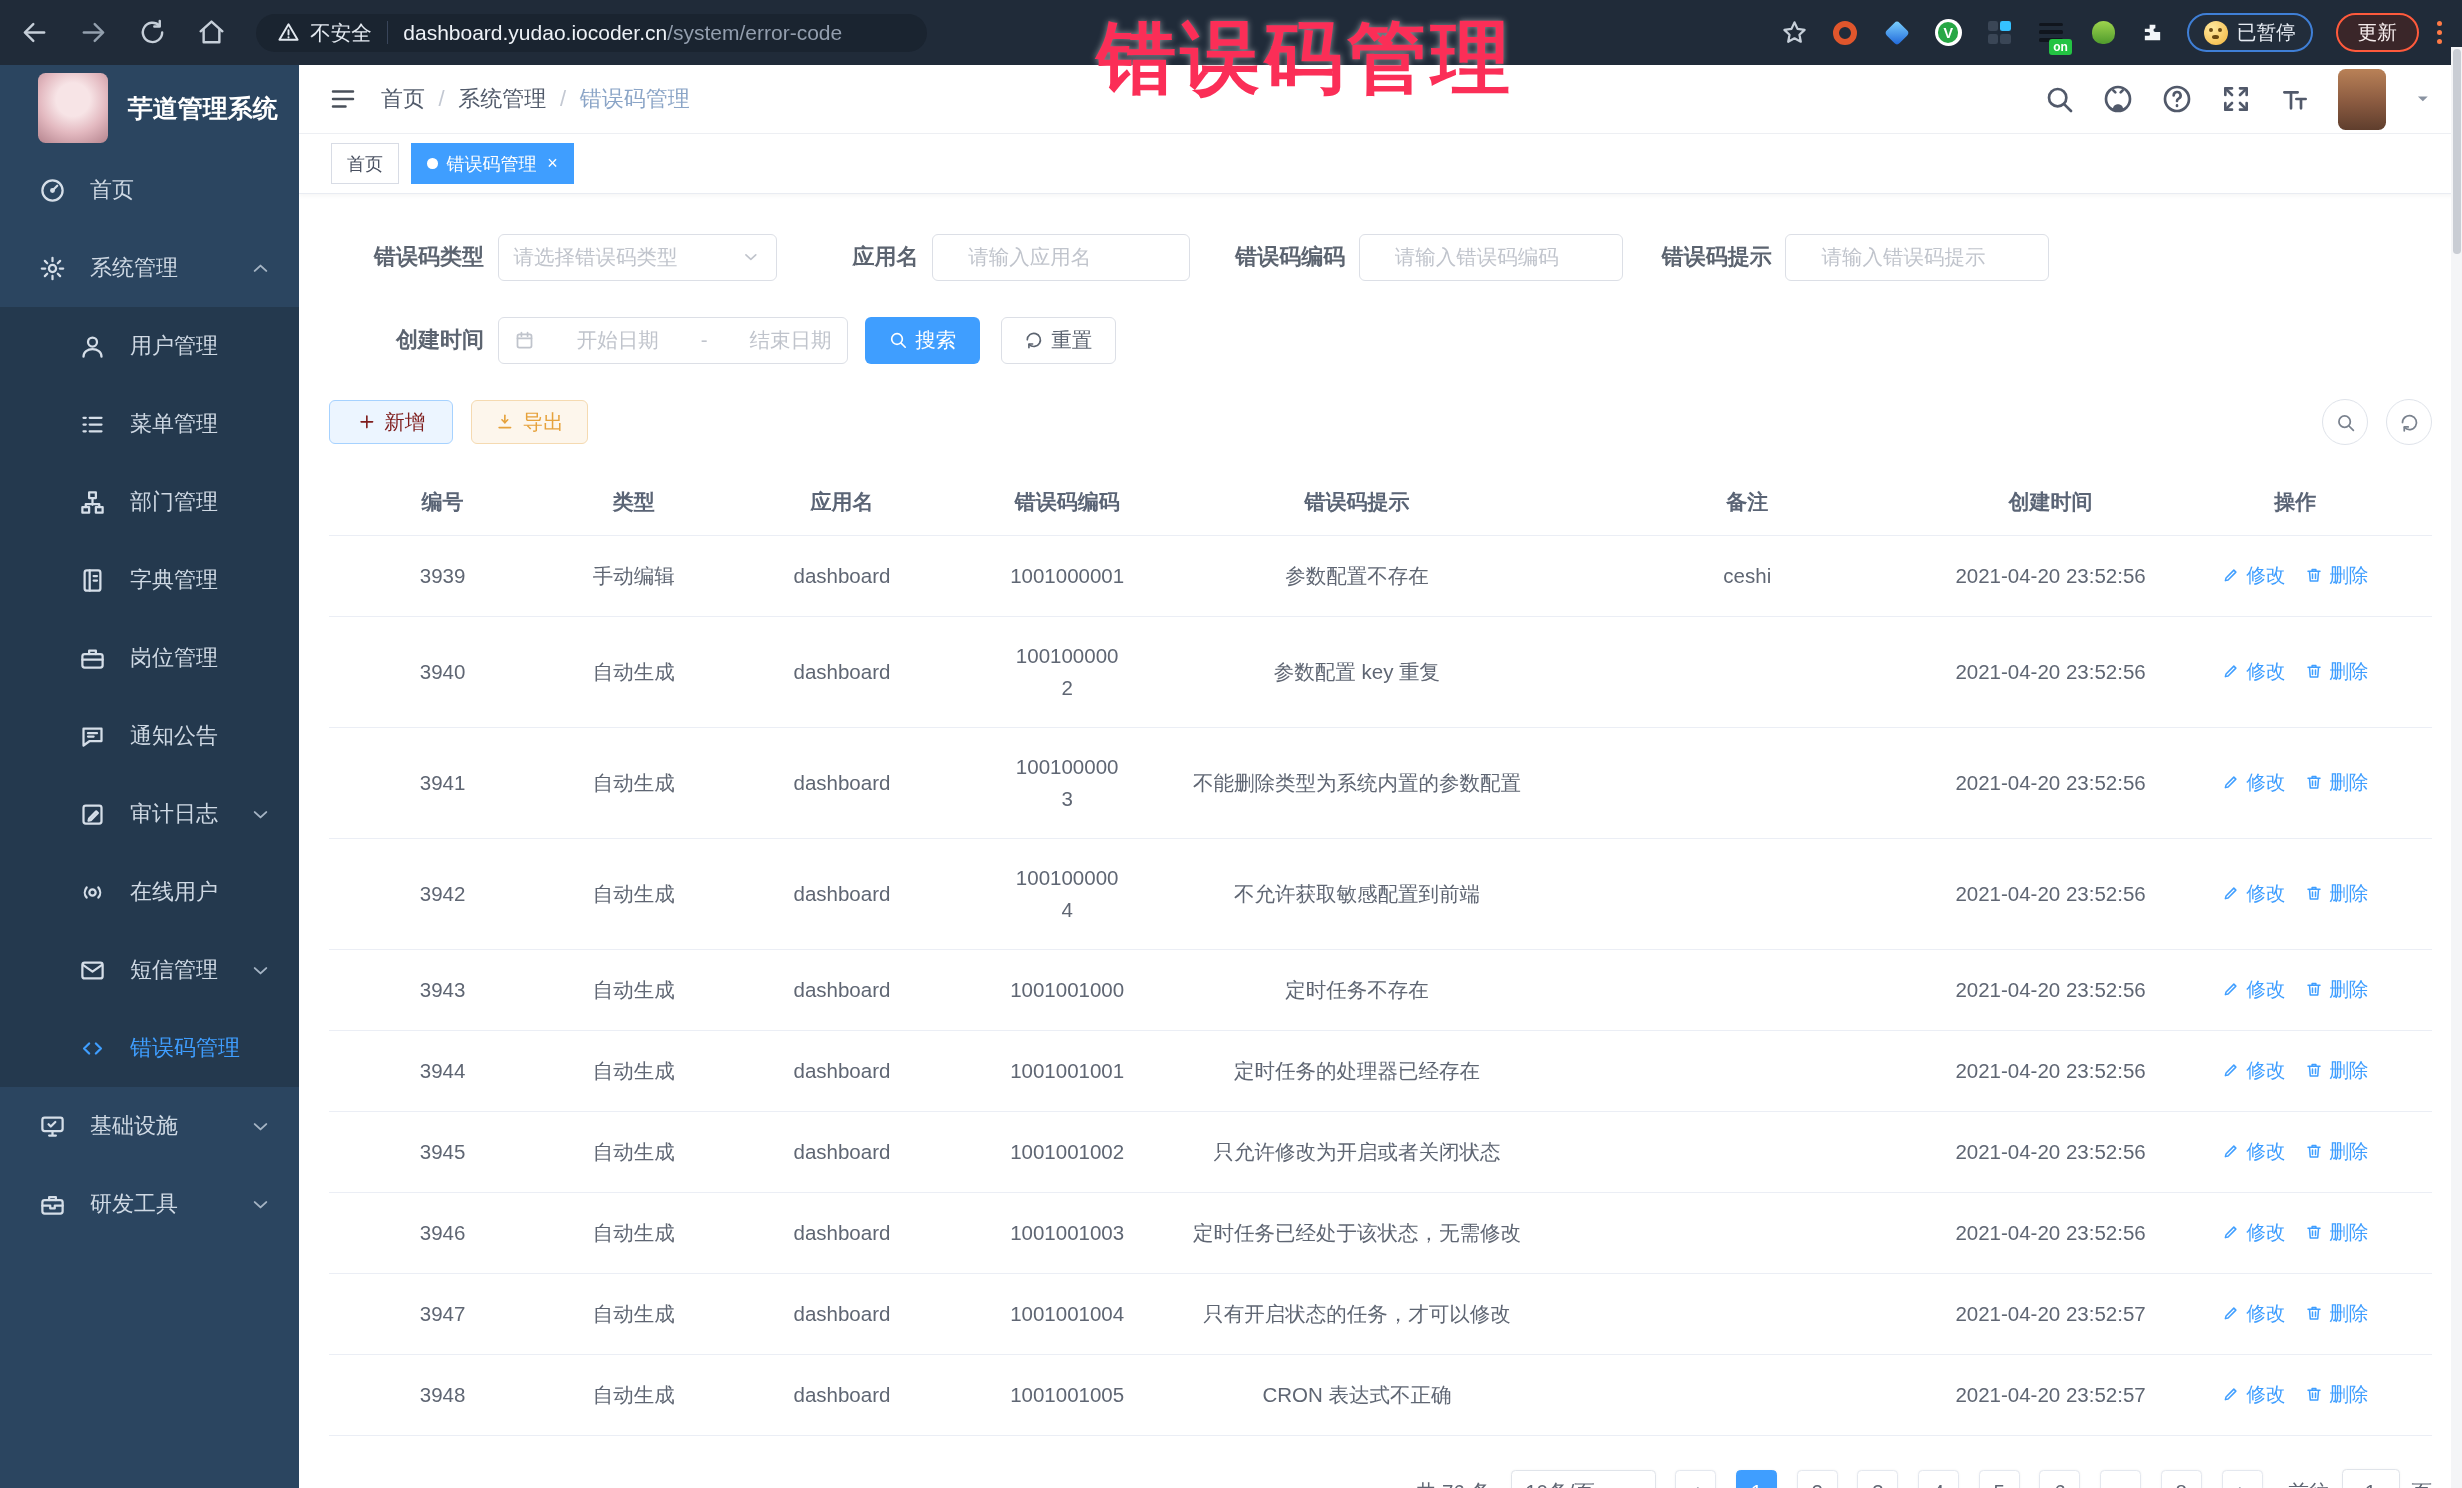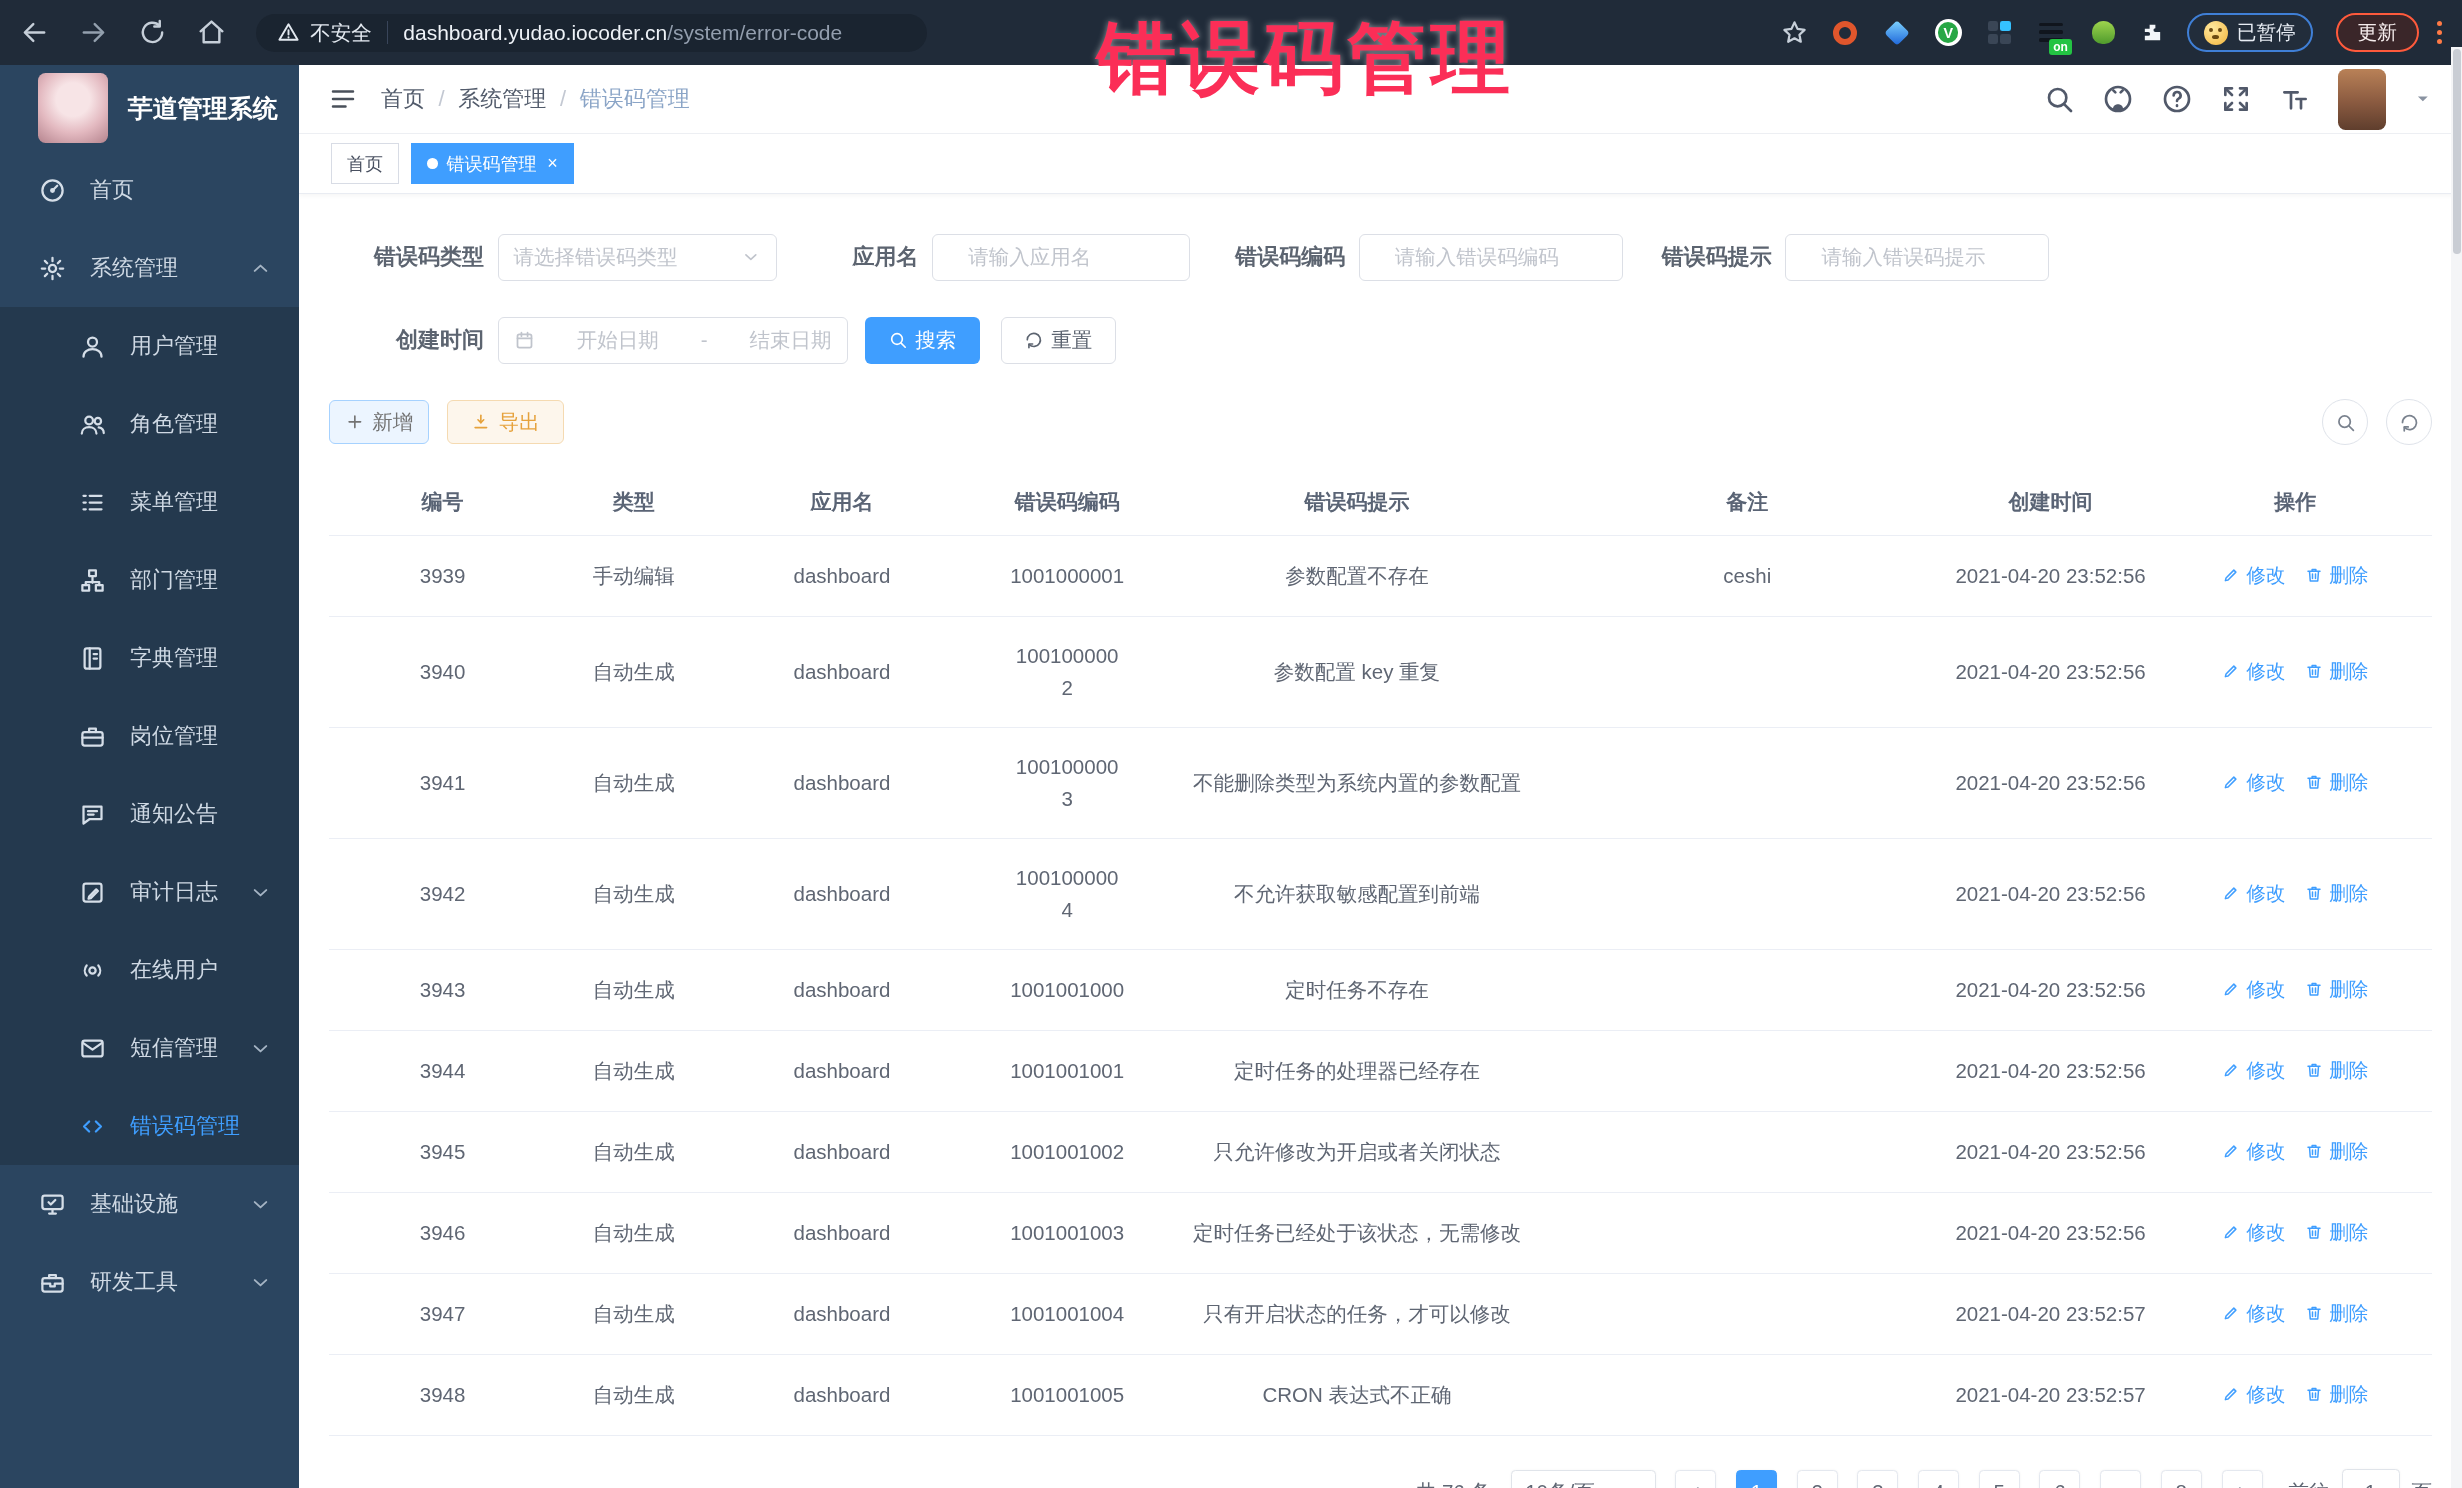--- a/index.html
+++ b/index.html
@@ -111,21 +111,21 @@
   .inp-code{width:264px;}
   .inp-msg{width:264px;}
   .date-range{width:350px;justify-content:space-between;color:#c0c4cc;padding:0 18px;}
   .date-range .cal{width:21px;height:21px;color:#c0c4cc;flex-shrink:0;}
   .btn{height:47px;border-radius:6px;font-size:20.5px;display:inline-flex;align-items:center;justify-content:center;
     gap:7.6px;border:0.8px solid transparent;cursor:pointer;font-family:inherit;}
   .bi{width:19.7px;height:19.7px;flex-shrink:0;}
   .btn-primary{background:#3f9eff;color:#fff;width:115px;margin-left:17px;}
   .btn-plain{background:#fff;border-color:#dcdfe6;color:#5c6470;width:115px;margin-left:21px;}
   .toolbar{display:flex;align-items:center;margin-top:35px;}
-  .btn-add{background:#ecf5ff;border-color:#a6d2ff;color:#737373;width:100px;height:44px;}
+  .btn-add{background:#ecf5ff;border-color:#a6d2ff;color:#7f1d1d;width:124px;height:44px;}
   .btn-export{background:#fdf6ec;border-color:#f5dab1;color:#e6a23c;width:117px;height:44px;margin-left:18px;}
   .tool-right{margin-left:auto;display:flex;gap:18px;}
   .circle-btn{width:44px;height:44px;border-radius:50%;border:0.8px solid #dfe3ea;background:#fff;
     display:flex;align-items:center;justify-content:center;color:#7a828e;cursor:pointer;}
   .circle-btn .bi{width:21px;height:21px;}
 
   
   table.grid{width:100%;border-collapse:collapse;margin-top:26px;table-layout:fixed;}
   .grid th{font-size:21px;font-weight:700;color:#5a6475;padding:16.7px 6px 19.7px;text-align:center;white-space:nowrap;}
   .grid td{font-size:20.5px;color:#5f6673;text-align:center;padding:23px 7.6px;border-top:0.8px solid #ebeef5;
@@ -291,31 +291,20 @@
               <svg viewBox="0 0 24 24" fill="none" stroke="currentColor" stroke-width="2" stroke-linecap="round" stroke-linejoin="round">
                 <circle cx="12" cy="8" r="4"></circle>
                 <path d="M4 21c0-4.2 3.6-6.6 8-6.6s8 2.4 8 6.6"></path>
               </svg>
             </span>
             <span class="lbl">用户管理</span>
           </div>
           <div class="side-item lvl2">
             <span class="si">
               <svg viewBox="0 0 24 24" fill="none" stroke="currentColor" stroke-width="2" stroke-linecap="round" stroke-linejoin="round">
-                <circle cx="9" cy="8.5" r="3.4"></circle>
-                <path d="M2.5 20c0-3.6 3-5.6 6.5-5.6s6.5 2 6.5 5.6"></path>
-                <circle cx="16.8" cy="9" r="2.8"></circle>
-                <path d="M17.5 14.6c2.6.5 4.5 2.2 4.5 5"></path>
-              </svg>
-            </span>
-            <span class="lbl">角色管理</span>
-          </div>
-          <div class="side-item lvl2">
-            <span class="si">
-              <svg viewBox="0 0 24 24" fill="none" stroke="currentColor" stroke-width="2" stroke-linecap="round" stroke-linejoin="round">
                 <path d="M4 6h2M4 12h2M4 18h2M9.5 6H20M9.5 12H20M9.5 18H20"></path>
               </svg>
             </span>
             <span class="lbl">菜单管理</span>
           </div>
           <div class="side-item lvl2">
             <span class="si">
               <svg viewBox="0 0 24 24" fill="none" stroke="currentColor" stroke-width="2" stroke-linecap="round" stroke-linejoin="round">
                 <rect x="9" y="3" width="6" height="5"></rect>
                 <rect x="3" y="16" width="6" height="5"></rect>

